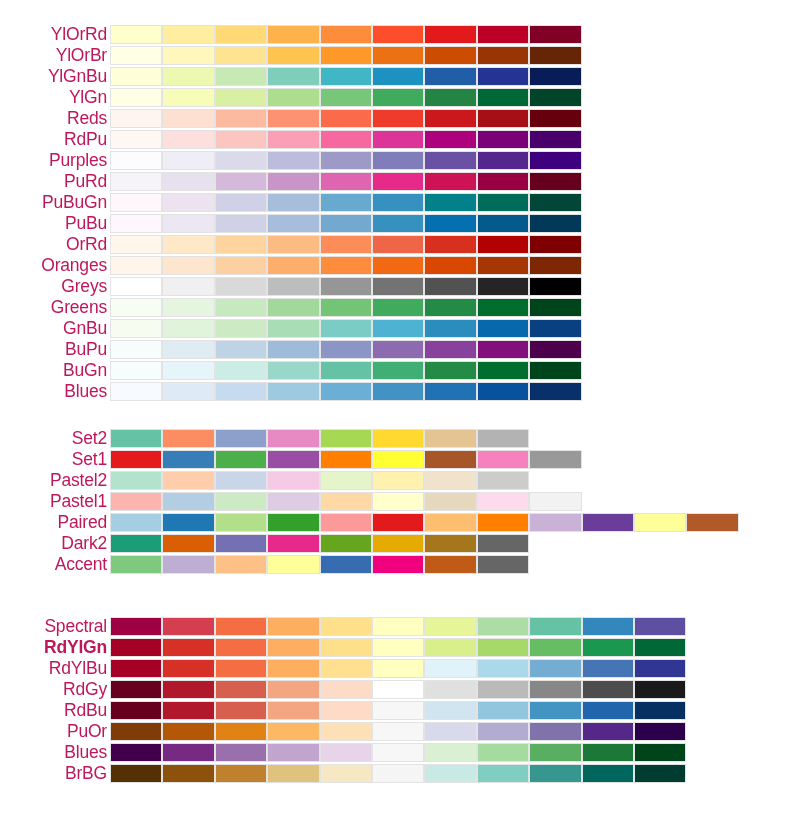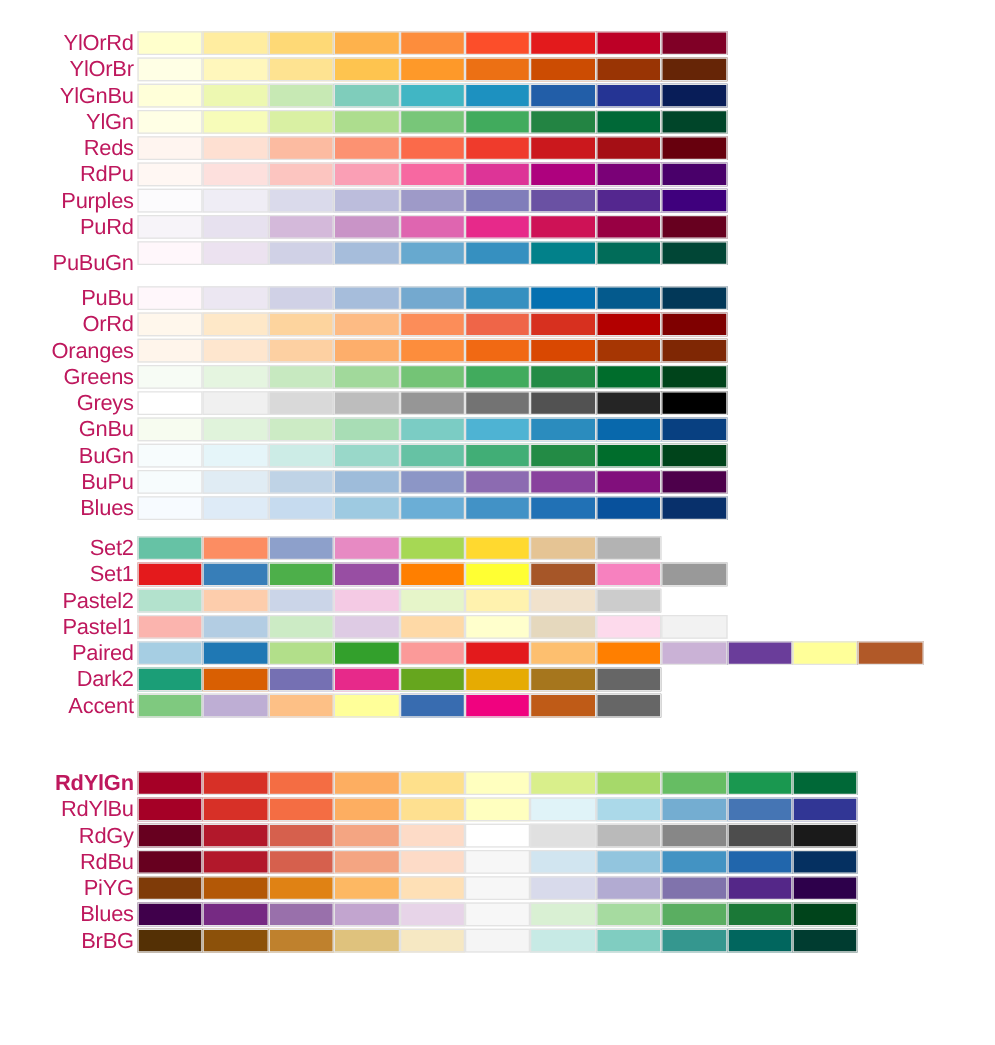--- a/index.html
+++ b/index.html
@@ -167,21 +167,21 @@
           <div class="swatch" title="PuRd 2: #e7e1ef" style="width: 52.4px; height: 19px; background: rgb(231, 225, 239);"></div>
           <div class="swatch" title="PuRd 3: #d4b9da" style="width: 52.4px; height: 19px; background: rgb(212, 185, 218);"></div>
           <div class="swatch" title="PuRd 4: #c994c7" style="width: 52.4px; height: 19px; background: rgb(201, 148, 199);"></div>
           <div class="swatch" title="PuRd 5: #df65b0" style="width: 52.4px; height: 19px; background: rgb(223, 101, 176);"></div>
           <div class="swatch" title="PuRd 6: #e7298a" style="width: 52.4px; height: 19px; background: rgb(231, 41, 138);"></div>
           <div class="swatch" title="PuRd 7: #ce1256" style="width: 52.4px; height: 19px; background: rgb(206, 18, 86);"></div>
           <div class="swatch" title="PuRd 8: #980043" style="width: 52.4px; height: 19px; background: rgb(152, 0, 67);"></div>
           <div class="swatch" title="PuRd 9: #67001f" style="width: 52.4px; height: 19px; background: rgb(103, 0, 31);"></div>
         </div>
       </div>
-      <div class="palette-row" style="height: 36px;">
+      <div class="palette-row" style="height: 21px;">
         <div class="palette-label">PuBuGn</div>
         <div class="swatch-strip" style="left: 110px; height: 19px; width: 471.6px;">
           <div class="swatch" title="PuBuGn 1: #fff7fb" style="width: 52.4px; height: 19px; background: rgb(255, 247, 251);"></div>
           <div class="swatch" title="PuBuGn 2: #ece2f0" style="width: 52.4px; height: 19px; background: rgb(236, 226, 240);"></div>
           <div class="swatch" title="PuBuGn 3: #d0d1e6" style="width: 52.4px; height: 19px; background: rgb(208, 209, 230);"></div>
           <div class="swatch" title="PuBuGn 4: #a6bddb" style="width: 52.4px; height: 19px; background: rgb(166, 189, 219);"></div>
           <div class="swatch" title="PuBuGn 5: #67a9cf" style="width: 52.4px; height: 19px; background: rgb(103, 169, 207);"></div>
           <div class="swatch" title="PuBuGn 6: #3690c0" style="width: 52.4px; height: 19px; background: rgb(54, 144, 192);"></div>
           <div class="swatch" title="PuBuGn 7: #02818a" style="width: 52.4px; height: 19px; background: rgb(2, 129, 138);"></div>
           <div class="swatch" title="PuBuGn 8: #016c59" style="width: 52.4px; height: 19px; background: rgb(1, 108, 89);"></div>
@@ -224,87 +224,87 @@
           <div class="swatch" title="Oranges 3: #fdd0a2" style="width: 52.4px; height: 19px; background: rgb(253, 208, 162);"></div>
           <div class="swatch" title="Oranges 4: #fdae6b" style="width: 52.4px; height: 19px; background: rgb(253, 174, 107);"></div>
           <div class="swatch" title="Oranges 5: #fd8d3c" style="width: 52.4px; height: 19px; background: rgb(253, 141, 60);"></div>
           <div class="swatch" title="Oranges 6: #f16913" style="width: 52.4px; height: 19px; background: rgb(241, 105, 19);"></div>
           <div class="swatch" title="Oranges 7: #d94801" style="width: 52.4px; height: 19px; background: rgb(217, 72, 1);"></div>
           <div class="swatch" title="Oranges 8: #a63603" style="width: 52.4px; height: 19px; background: rgb(166, 54, 3);"></div>
           <div class="swatch" title="Oranges 9: #7f2704" style="width: 52.4px; height: 19px; background: rgb(127, 39, 4);"></div>
         </div>
       </div>
       <div class="palette-row" style="height: 21px;">
+        <div class="palette-label">Greys</div>
+        <div class="swatch-strip" style="left: 110px; height: 19px; width: 471.6px;">
+          <div class="swatch" title="Greys 1: #ffffff" style="width: 52.4px; height: 19px; background: rgb(255, 255, 255);"></div>
+          <div class="swatch" title="Greys 2: #f0f0f0" style="width: 52.4px; height: 19px; background: rgb(240, 240, 240);"></div>
+          <div class="swatch" title="Greys 3: #d9d9d9" style="width: 52.4px; height: 19px; background: rgb(217, 217, 217);"></div>
+          <div class="swatch" title="Greys 4: #bdbdbd" style="width: 52.4px; height: 19px; background: rgb(189, 189, 189);"></div>
+          <div class="swatch" title="Greys 5: #969696" style="width: 52.4px; height: 19px; background: rgb(150, 150, 150);"></div>
+          <div class="swatch" title="Greys 6: #737373" style="width: 52.4px; height: 19px; background: rgb(115, 115, 115);"></div>
+          <div class="swatch" title="Greys 7: #525252" style="width: 52.4px; height: 19px; background: rgb(82, 82, 82);"></div>
+          <div class="swatch" title="Greys 8: #252525" style="width: 52.4px; height: 19px; background: rgb(37, 37, 37);"></div>
+          <div class="swatch" title="Greys 9: #000000" style="width: 52.4px; height: 19px; background: rgb(0, 0, 0);"></div>
+        </div>
+      </div>
+      <div class="palette-row" style="height: 21px;">
         <div class="palette-label">Greens</div>
         <div class="swatch-strip" style="left: 110px; height: 19px; width: 471.6px;">
           <div class="swatch" title="Greens 1: #f7fcf5" style="width: 52.4px; height: 19px; background: rgb(247, 252, 245);"></div>
           <div class="swatch" title="Greens 2: #e5f5e0" style="width: 52.4px; height: 19px; background: rgb(229, 245, 224);"></div>
           <div class="swatch" title="Greens 3: #c7e9c0" style="width: 52.4px; height: 19px; background: rgb(199, 233, 192);"></div>
           <div class="swatch" title="Greens 4: #a1d99b" style="width: 52.4px; height: 19px; background: rgb(161, 217, 155);"></div>
           <div class="swatch" title="Greens 5: #74c476" style="width: 52.4px; height: 19px; background: rgb(116, 196, 118);"></div>
           <div class="swatch" title="Greens 6: #41ab5d" style="width: 52.4px; height: 19px; background: rgb(65, 171, 93);"></div>
           <div class="swatch" title="Greens 7: #238b45" style="width: 52.4px; height: 19px; background: rgb(35, 139, 69);"></div>
           <div class="swatch" title="Greens 8: #006d2c" style="width: 52.4px; height: 19px; background: rgb(0, 109, 44);"></div>
           <div class="swatch" title="Greens 9: #00441b" style="width: 52.4px; height: 19px; background: rgb(0, 68, 27);"></div>
         </div>
       </div>
       <div class="palette-row" style="height: 21px;">
-        <div class="palette-label">Greys</div>
-        <div class="swatch-strip" style="left: 110px; height: 19px; width: 471.6px;">
-          <div class="swatch" title="Greys 1: #ffffff" style="width: 52.4px; height: 19px; background: rgb(255, 255, 255);"></div>
-          <div class="swatch" title="Greys 2: #f0f0f0" style="width: 52.4px; height: 19px; background: rgb(240, 240, 240);"></div>
-          <div class="swatch" title="Greys 3: #d9d9d9" style="width: 52.4px; height: 19px; background: rgb(217, 217, 217);"></div>
-          <div class="swatch" title="Greys 4: #bdbdbd" style="width: 52.4px; height: 19px; background: rgb(189, 189, 189);"></div>
-          <div class="swatch" title="Greys 5: #969696" style="width: 52.4px; height: 19px; background: rgb(150, 150, 150);"></div>
-          <div class="swatch" title="Greys 6: #737373" style="width: 52.4px; height: 19px; background: rgb(115, 115, 115);"></div>
-          <div class="swatch" title="Greys 7: #525252" style="width: 52.4px; height: 19px; background: rgb(82, 82, 82);"></div>
-          <div class="swatch" title="Greys 8: #252525" style="width: 52.4px; height: 19px; background: rgb(37, 37, 37);"></div>
-          <div class="swatch" title="Greys 9: #000000" style="width: 52.4px; height: 19px; background: rgb(0, 0, 0);"></div>
-        </div>
-      </div>
-      <div class="palette-row" style="height: 21px;">
         <div class="palette-label">GnBu</div>
         <div class="swatch-strip" style="left: 110px; height: 19px; width: 471.6px;">
           <div class="swatch" title="GnBu 1: #f7fcf0" style="width: 52.4px; height: 19px; background: rgb(247, 252, 240);"></div>
           <div class="swatch" title="GnBu 2: #e0f3db" style="width: 52.4px; height: 19px; background: rgb(224, 243, 219);"></div>
           <div class="swatch" title="GnBu 3: #ccebc5" style="width: 52.4px; height: 19px; background: rgb(204, 235, 197);"></div>
           <div class="swatch" title="GnBu 4: #a8ddb5" style="width: 52.4px; height: 19px; background: rgb(168, 221, 181);"></div>
           <div class="swatch" title="GnBu 5: #7bccc4" style="width: 52.4px; height: 19px; background: rgb(123, 204, 196);"></div>
           <div class="swatch" title="GnBu 6: #4eb3d3" style="width: 52.4px; height: 19px; background: rgb(78, 179, 211);"></div>
           <div class="swatch" title="GnBu 7: #2b8cbe" style="width: 52.4px; height: 19px; background: rgb(43, 140, 190);"></div>
           <div class="swatch" title="GnBu 8: #0868ac" style="width: 52.4px; height: 19px; background: rgb(8, 104, 172);"></div>
           <div class="swatch" title="GnBu 9: #084081" style="width: 52.4px; height: 19px; background: rgb(8, 64, 129);"></div>
         </div>
       </div>
       <div class="palette-row" style="height: 21px;">
+        <div class="palette-label">BuPu</div>
+        <div class="swatch-strip" style="left: 110px; height: 19px; width: 471.6px;">
+          <div class="swatch" title="BuPu 1: #f7fcfd" style="width: 52.4px; height: 19px; background: rgb(247, 252, 253);"></div>
+          <div class="swatch" title="BuPu 2: #e0ecf4" style="width: 52.4px; height: 19px; background: rgb(224, 236, 244);"></div>
+          <div class="swatch" title="BuPu 3: #bfd3e6" style="width: 52.4px; height: 19px; background: rgb(191, 211, 230);"></div>
+          <div class="swatch" title="BuPu 4: #9ebcda" style="width: 52.4px; height: 19px; background: rgb(158, 188, 218);"></div>
+          <div class="swatch" title="BuPu 5: #8c96c6" style="width: 52.4px; height: 19px; background: rgb(140, 150, 198);"></div>
+          <div class="swatch" title="BuPu 6: #8c6bb1" style="width: 52.4px; height: 19px; background: rgb(140, 107, 177);"></div>
+          <div class="swatch" title="BuPu 7: #88419d" style="width: 52.4px; height: 19px; background: rgb(136, 65, 157);"></div>
+          <div class="swatch" title="BuPu 8: #810f7c" style="width: 52.4px; height: 19px; background: rgb(129, 15, 124);"></div>
+          <div class="swatch" title="BuPu 9: #4d004b" style="width: 52.4px; height: 19px; background: rgb(77, 0, 75);"></div>
+        </div>
+      </div>
+      <div class="palette-row" style="height: 21px;">
         <div class="palette-label">BuGn</div>
         <div class="swatch-strip" style="left: 110px; height: 19px; width: 471.6px;">
           <div class="swatch" title="BuGn 1: #f7fcfd" style="width: 52.4px; height: 19px; background: rgb(247, 252, 253);"></div>
           <div class="swatch" title="BuGn 2: #e5f5f9" style="width: 52.4px; height: 19px; background: rgb(229, 245, 249);"></div>
           <div class="swatch" title="BuGn 3: #ccece6" style="width: 52.4px; height: 19px; background: rgb(204, 236, 230);"></div>
           <div class="swatch" title="BuGn 4: #99d8c9" style="width: 52.4px; height: 19px; background: rgb(153, 216, 201);"></div>
           <div class="swatch" title="BuGn 5: #66c2a4" style="width: 52.4px; height: 19px; background: rgb(102, 194, 164);"></div>
           <div class="swatch" title="BuGn 6: #41ae76" style="width: 52.4px; height: 19px; background: rgb(65, 174, 118);"></div>
           <div class="swatch" title="BuGn 7: #238b45" style="width: 52.4px; height: 19px; background: rgb(35, 139, 69);"></div>
           <div class="swatch" title="BuGn 8: #006d2c" style="width: 52.4px; height: 19px; background: rgb(0, 109, 44);"></div>
           <div class="swatch" title="BuGn 9: #00441b" style="width: 52.4px; height: 19px; background: rgb(0, 68, 27);"></div>
-        </div>
-      </div>
-      <div class="palette-row" style="height: 21px;">
-        <div class="palette-label">BuPu</div>
-        <div class="swatch-strip" style="left: 110px; height: 19px; width: 471.6px;">
-          <div class="swatch" title="BuPu 1: #f7fcfd" style="width: 52.4px; height: 19px; background: rgb(247, 252, 253);"></div>
-          <div class="swatch" title="BuPu 2: #e0ecf4" style="width: 52.4px; height: 19px; background: rgb(224, 236, 244);"></div>
-          <div class="swatch" title="BuPu 3: #bfd3e6" style="width: 52.4px; height: 19px; background: rgb(191, 211, 230);"></div>
-          <div class="swatch" title="BuPu 4: #9ebcda" style="width: 52.4px; height: 19px; background: rgb(158, 188, 218);"></div>
-          <div class="swatch" title="BuPu 5: #8c96c6" style="width: 52.4px; height: 19px; background: rgb(140, 150, 198);"></div>
-          <div class="swatch" title="BuPu 6: #8c6bb1" style="width: 52.4px; height: 19px; background: rgb(140, 107, 177);"></div>
-          <div class="swatch" title="BuPu 7: #88419d" style="width: 52.4px; height: 19px; background: rgb(136, 65, 157);"></div>
-          <div class="swatch" title="BuPu 8: #810f7c" style="width: 52.4px; height: 19px; background: rgb(129, 15, 124);"></div>
-          <div class="swatch" title="BuPu 9: #4d004b" style="width: 52.4px; height: 19px; background: rgb(77, 0, 75);"></div>
         </div>
       </div>
       <div class="palette-row" style="height: 21px;">
         <div class="palette-label">Blues</div>
         <div class="swatch-strip" style="left: 110px; height: 19px; width: 471.6px;">
           <div class="swatch" title="Blues 1: #f7fbff" style="width: 52.4px; height: 19px; background: rgb(247, 251, 255);"></div>
           <div class="swatch" title="Blues 2: #deebf7" style="width: 52.4px; height: 19px; background: rgb(222, 235, 247);"></div>
           <div class="swatch" title="Blues 3: #c6dbef" style="width: 52.4px; height: 19px; background: rgb(198, 219, 239);"></div>
           <div class="swatch" title="Blues 4: #9ecae1" style="width: 52.4px; height: 19px; background: rgb(158, 202, 225);"></div>
           <div class="swatch" title="Blues 5: #6baed6" style="width: 52.4px; height: 19px; background: rgb(107, 174, 214);"></div>
@@ -408,20 +408,36 @@
           <div class="swatch" title="Accent 3: #fdc086" style="width: 52.4px; height: 19px; background: rgb(253, 192, 134);"></div>
           <div class="swatch" title="Accent 4: #ffff99" style="width: 52.4px; height: 19px; background: rgb(255, 255, 153);"></div>
           <div class="swatch" title="Accent 5: #386cb0" style="width: 52.4px; height: 19px; background: rgb(56, 108, 176);"></div>
           <div class="swatch" title="Accent 6: #f0027f" style="width: 52.4px; height: 19px; background: rgb(240, 2, 127);"></div>
           <div class="swatch" title="Accent 7: #bf5b17" style="width: 52.4px; height: 19px; background: rgb(191, 91, 23);"></div>
           <div class="swatch" title="Accent 8: #666666" style="width: 52.4px; height: 19px; background: rgb(102, 102, 102);"></div>
         </div>
       </div>
     </div>
     <div class="palette-section" style="top: 616px;">
+      <div class="palette-row" style="height: 21px;">
+        <div class="palette-label">Spectral</div>
+        <div class="swatch-strip" style="left: 110px; height: 19px; width: 576.4px;">
+          <div class="swatch" title="Spectral 1: #9e0142" style="width: 52.4px; height: 19px; background: rgb(158, 1, 66);"></div>
+          <div class="swatch" title="Spectral 2: #d53e4f" style="width: 52.4px; height: 19px; background: rgb(213, 62, 79);"></div>
+          <div class="swatch" title="Spectral 3: #f46d43" style="width: 52.4px; height: 19px; background: rgb(244, 109, 67);"></div>
+          <div class="swatch" title="Spectral 4: #fdae61" style="width: 52.4px; height: 19px; background: rgb(253, 174, 97);"></div>
+          <div class="swatch" title="Spectral 5: #fee08b" style="width: 52.4px; height: 19px; background: rgb(254, 224, 139);"></div>
+          <div class="swatch" title="Spectral 6: #ffffbf" style="width: 52.4px; height: 19px; background: rgb(255, 255, 191);"></div>
+          <div class="swatch" title="Spectral 7: #e6f598" style="width: 52.4px; height: 19px; background: rgb(230, 245, 152);"></div>
+          <div class="swatch" title="Spectral 8: #abdda4" style="width: 52.4px; height: 19px; background: rgb(171, 221, 164);"></div>
+          <div class="swatch" title="Spectral 9: #66c2a5" style="width: 52.4px; height: 19px; background: rgb(102, 194, 165);"></div>
+          <div class="swatch" title="Spectral 10: #3288bd" style="width: 52.4px; height: 19px; background: rgb(50, 136, 189);"></div>
+          <div class="swatch" title="Spectral 11: #5e4fa2" style="width: 52.4px; height: 19px; background: rgb(94, 79, 162);"></div>
+        </div>
+      </div>
       <div class="palette-row" style="height: 21px; font-weight: bold;">
         <div class="palette-label">RdYlGn</div>
         <div class="swatch-strip" style="left: 110px; height: 19px; width: 576.4px;">
           <div class="swatch" title="RdYlGn 1: #a50026" style="width: 52.4px; height: 19px; background: rgb(165, 0, 38);"></div>
           <div class="swatch" title="RdYlGn 2: #d73027" style="width: 52.4px; height: 19px; background: rgb(215, 48, 39);"></div>
           <div class="swatch" title="RdYlGn 3: #f46d43" style="width: 52.4px; height: 19px; background: rgb(244, 109, 67);"></div>
           <div class="swatch" title="RdYlGn 4: #fdae61" style="width: 52.4px; height: 19px; background: rgb(253, 174, 97);"></div>
           <div class="swatch" title="RdYlGn 5: #fee08b" style="width: 52.4px; height: 19px; background: rgb(254, 224, 139);"></div>
           <div class="swatch" title="RdYlGn 6: #ffffbf" style="width: 52.4px; height: 19px; background: rgb(255, 255, 191);"></div>
           <div class="swatch" title="RdYlGn 7: #d9ef8b" style="width: 52.4px; height: 19px; background: rgb(217, 239, 139);"></div>
@@ -473,21 +489,21 @@
           <div class="swatch" title="RdBu 5: #fddbc7" style="width: 52.4px; height: 19px; background: rgb(253, 219, 199);"></div>
           <div class="swatch" title="RdBu 6: #f7f7f7" style="width: 52.4px; height: 19px; background: rgb(247, 247, 247);"></div>
           <div class="swatch" title="RdBu 7: #d1e5f0" style="width: 52.4px; height: 19px; background: rgb(209, 229, 240);"></div>
           <div class="swatch" title="RdBu 8: #92c5de" style="width: 52.4px; height: 19px; background: rgb(146, 197, 222);"></div>
           <div class="swatch" title="RdBu 9: #4393c3" style="width: 52.4px; height: 19px; background: rgb(67, 147, 195);"></div>
           <div class="swatch" title="RdBu 10: #2166ac" style="width: 52.4px; height: 19px; background: rgb(33, 102, 172);"></div>
           <div class="swatch" title="RdBu 11: #053061" style="width: 52.4px; height: 19px; background: rgb(5, 48, 97);"></div>
         </div>
       </div>
       <div class="palette-row" style="height: 21px;">
-        <div class="palette-label">PiYG</div>
+        <div class="palette-label">PuOr</div>
         <div class="swatch-strip" style="left: 110px; height: 19px; width: 576.4px;">
           <div class="swatch" title="PuOr 1: #7f3b08" style="width: 52.4px; height: 19px; background: rgb(127, 59, 8);"></div>
           <div class="swatch" title="PuOr 2: #b35806" style="width: 52.4px; height: 19px; background: rgb(179, 88, 6);"></div>
           <div class="swatch" title="PuOr 3: #e08214" style="width: 52.4px; height: 19px; background: rgb(224, 130, 20);"></div>
           <div class="swatch" title="PuOr 4: #fdb863" style="width: 52.4px; height: 19px; background: rgb(253, 184, 99);"></div>
           <div class="swatch" title="PuOr 5: #fee0b6" style="width: 52.4px; height: 19px; background: rgb(254, 224, 182);"></div>
           <div class="swatch" title="PuOr 6: #f7f7f7" style="width: 52.4px; height: 19px; background: rgb(247, 247, 247);"></div>
           <div class="swatch" title="PuOr 7: #d8daeb" style="width: 52.4px; height: 19px; background: rgb(216, 218, 235);"></div>
           <div class="swatch" title="PuOr 8: #b2abd2" style="width: 52.4px; height: 19px; background: rgb(178, 171, 210);"></div>
           <div class="swatch" title="PuOr 9: #8073ac" style="width: 52.4px; height: 19px; background: rgb(128, 115, 172);"></div>

